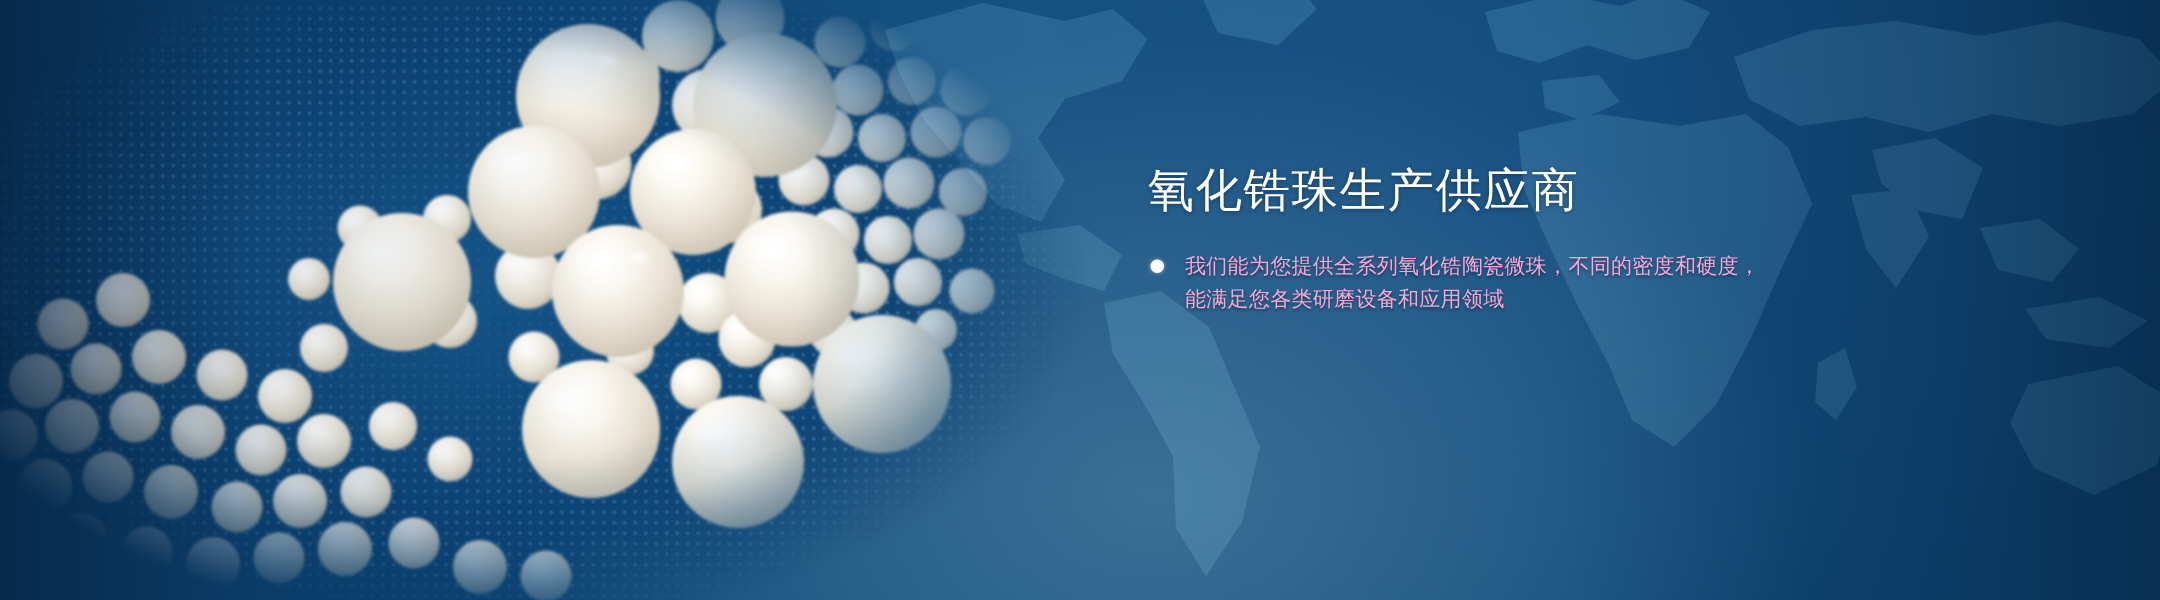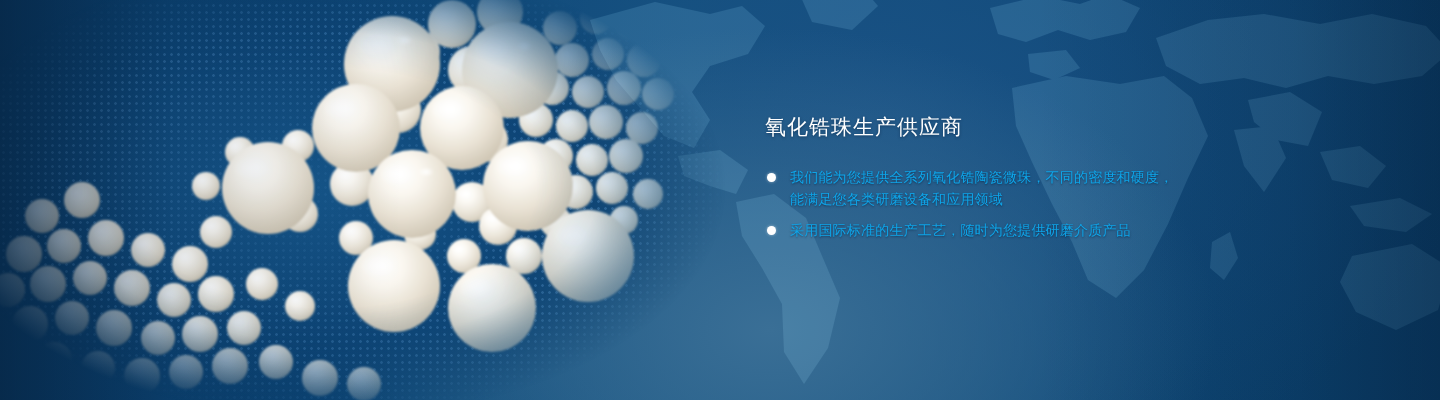--- a/index.html
+++ b/index.html
@@ -71,34 +71,34 @@
   .beads svg { position:absolute; inset:0; width:100%; height:100%; display:block; }
 
   
   .copy {
     position:absolute;
     left:765px; top:108px;
     width:470px;
   }
   .headline {
     color:#ffffff;
-    font-size:21px;
+    font-size:31px;
     line-height:38px;
     letter-spacing:1px;
     font-weight:400;
     white-space:nowrap;
     text-shadow:0 1px 3px rgba(0,20,45,0.45);
   }
 
   .bullets { margin-top:20px; }
   .bullet {
     position:relative;
     padding-left:25px;
     margin-bottom:9px;
-    color:#0ea5e9;
+    color:#f9a8d4;
     font-size:14px;
     line-height:22px;
     letter-spacing:0.2px;
     text-shadow:0 1px 2px rgba(0,18,40,0.5);
   }
   .bullet:last-child { margin-bottom:0; }
   .bullet .dot {
     position:absolute;
     left:2px; top:7px;
     width:9px; height:9px;
@@ -381,21 +381,17 @@
 
     <div class="bullets">
 
       <div class="bullet">
         <span class="dot"></span>
         <span class="line">我们能为您提供全系列氧化锆陶瓷微珠，不同的密度和硬度，</span>
         <span class="line">能满足您各类研磨设备和应用领域</span>
       </div>
 
 
-      <div class="bullet">
-        <span class="dot"></span>
-        <span class="line">采用国际标准的生产工艺，随时为您提供研磨介质产品</span>
-      </div>
 
     </div>
   </div>
 
 </div>
 
 </body></html>

